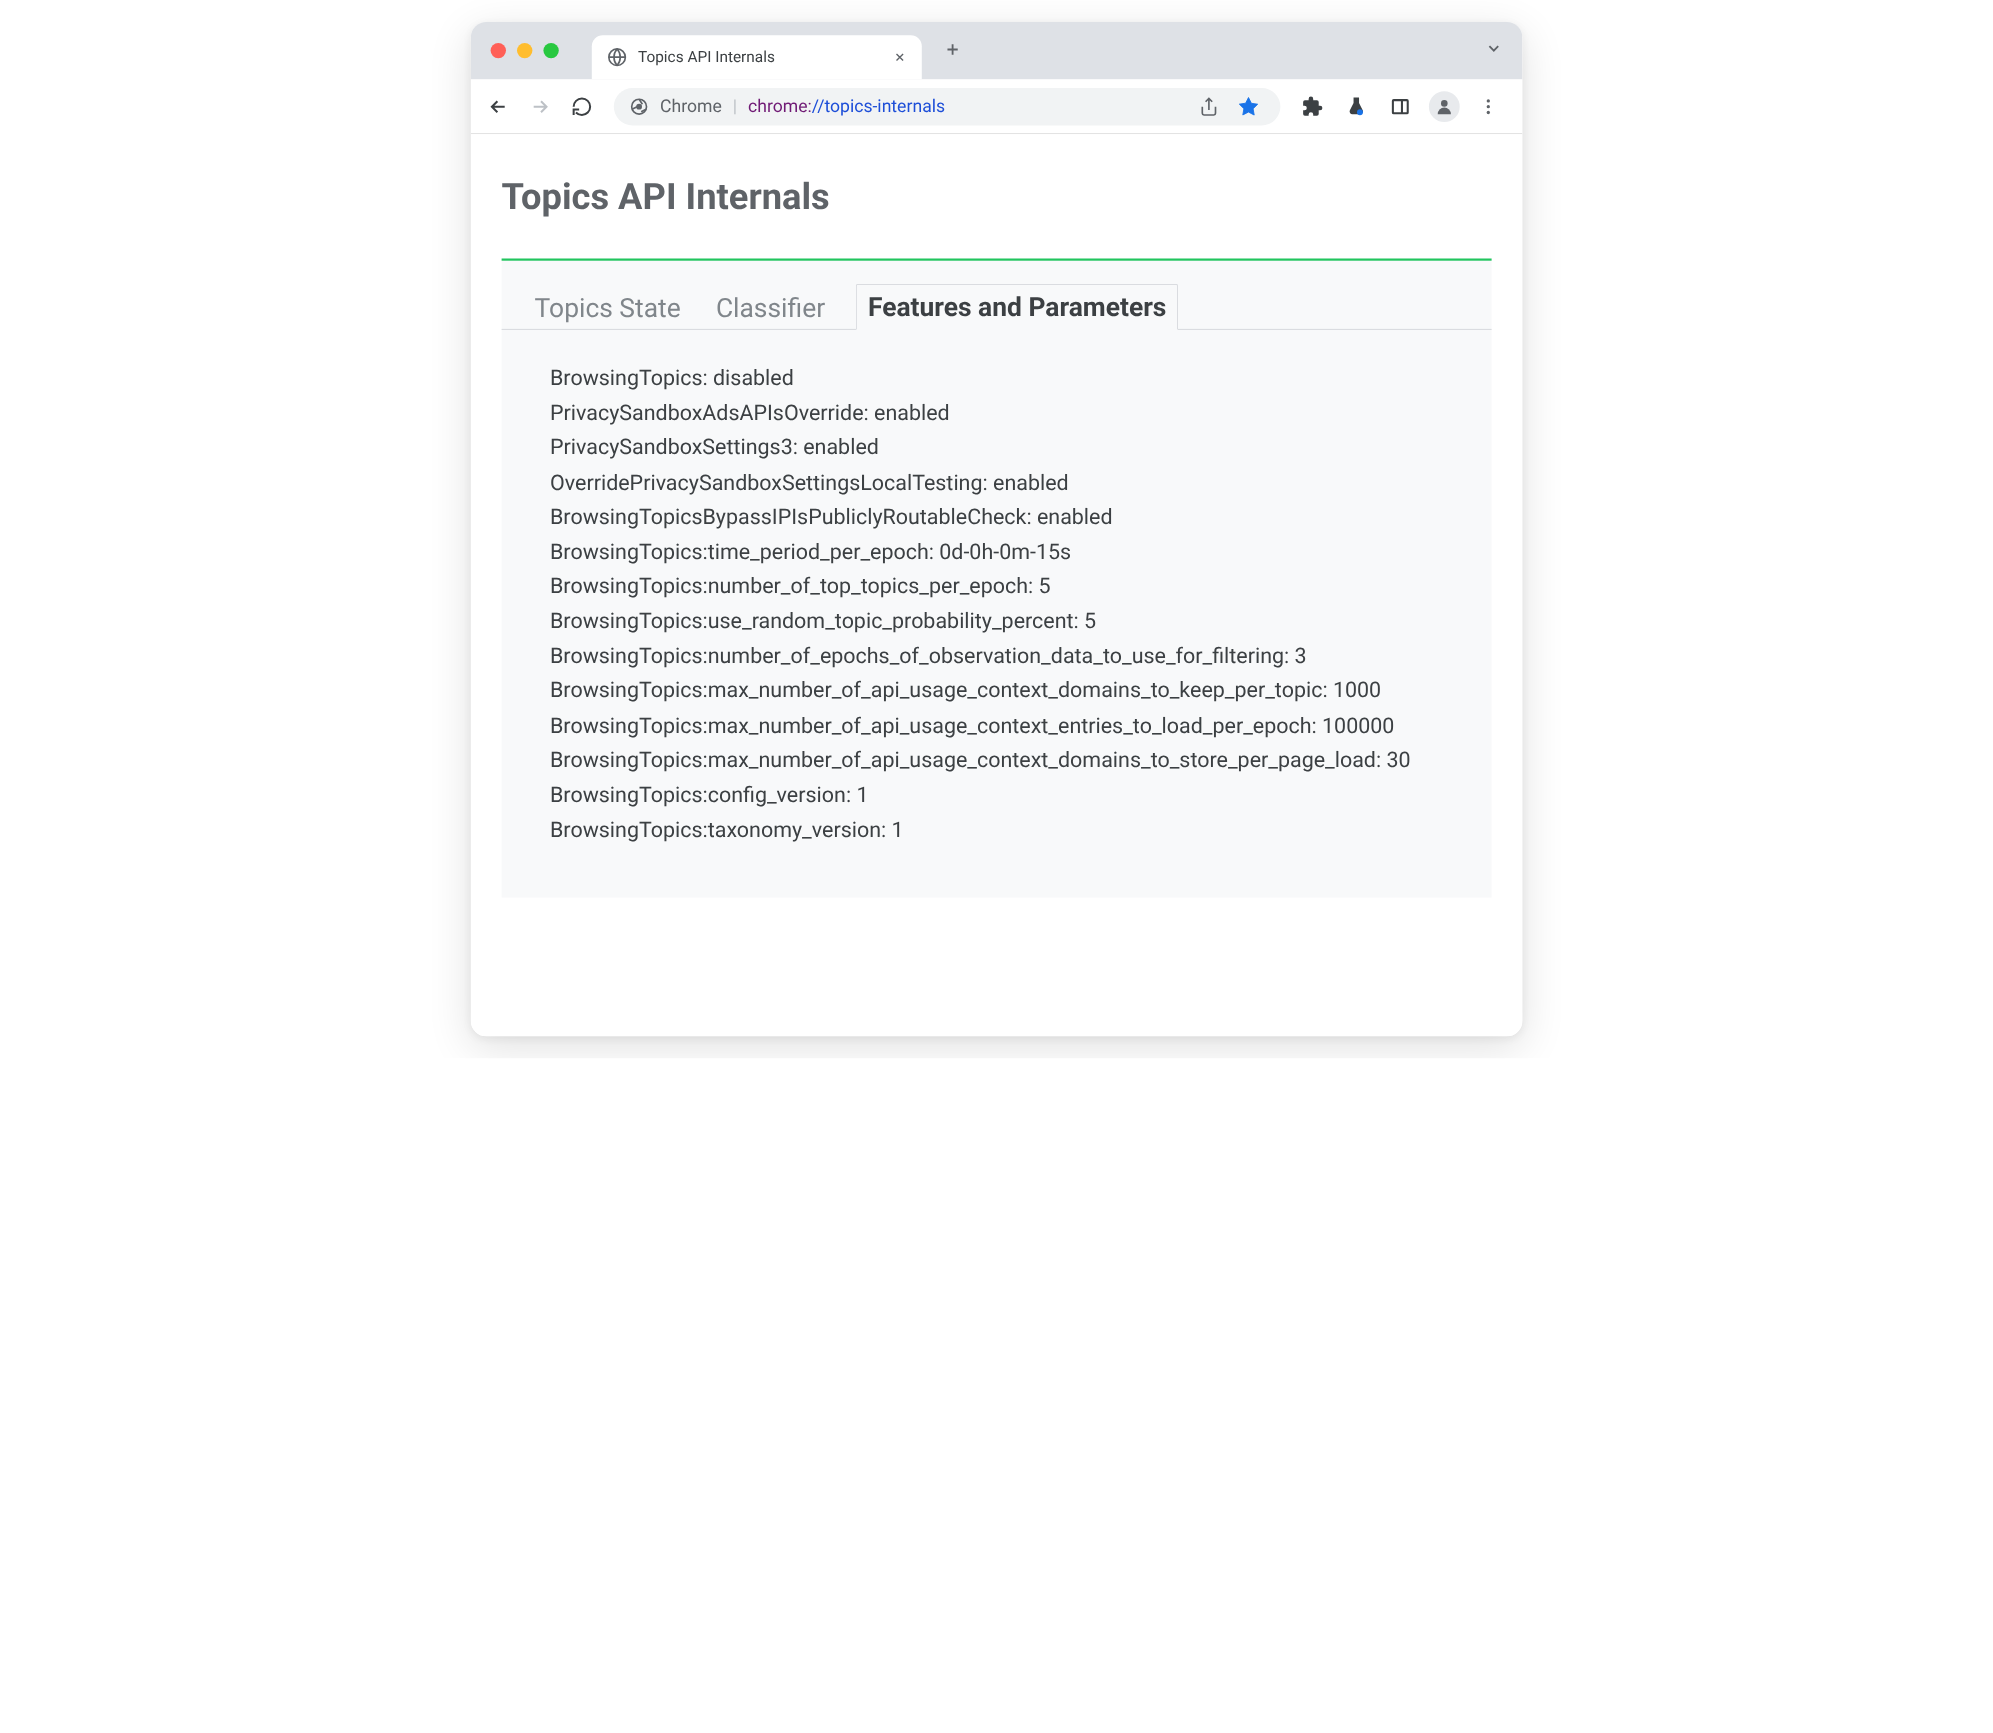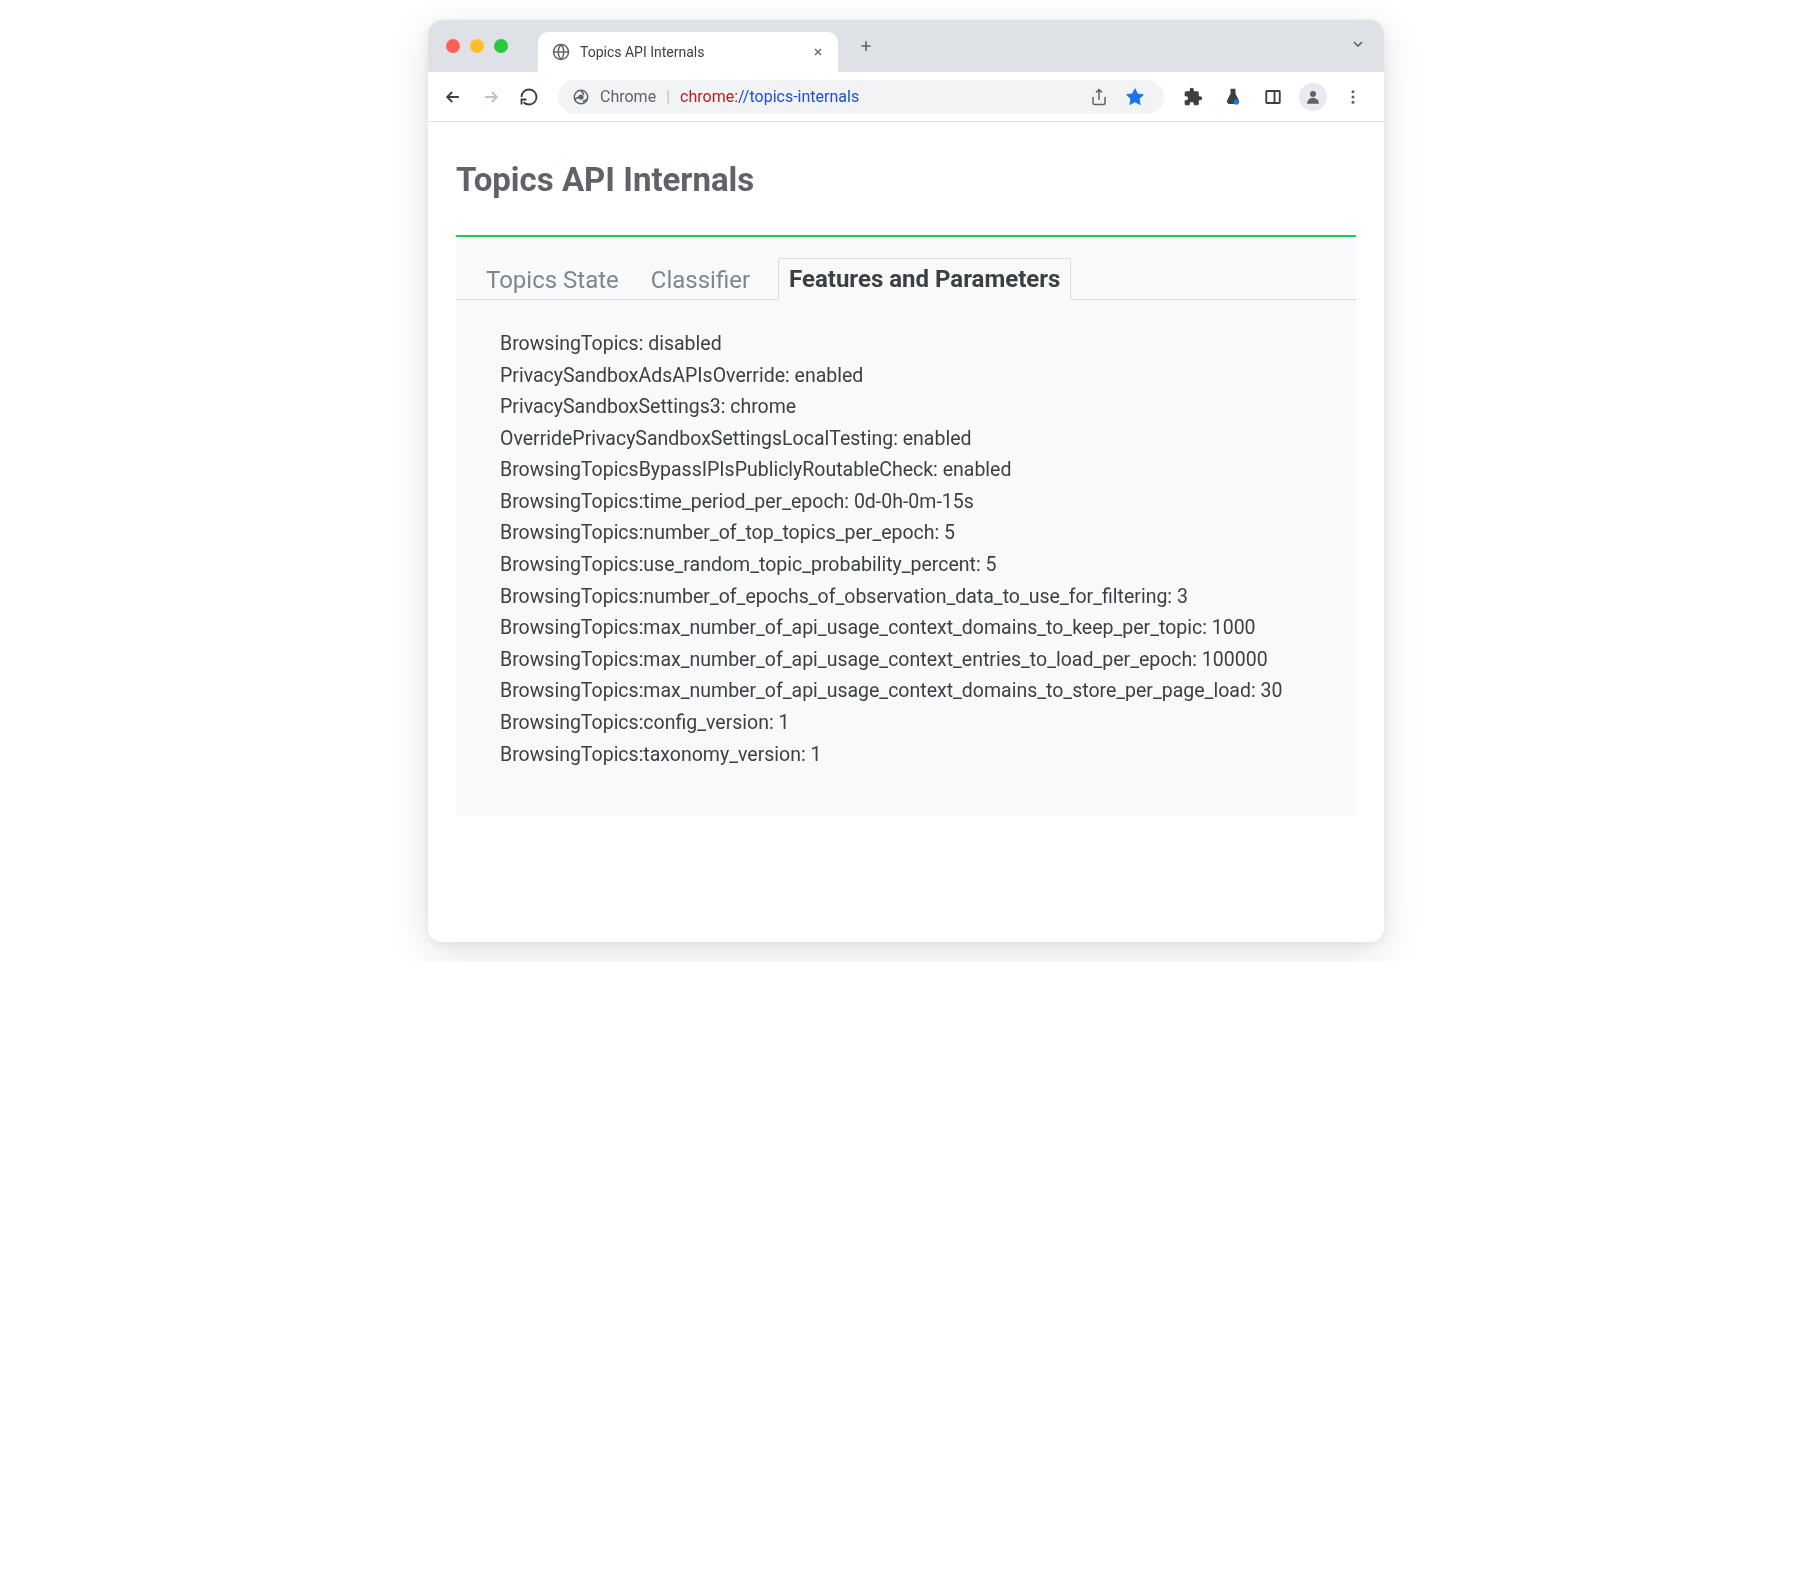--- a/index.html
+++ b/index.html
@@ -90,21 +90,21 @@
       padding: 0 14px;
       margin: 16px 8px;
       gap: 10px;
       color: #5f6368;
       font-size: 16px;
     }
     .omni-chrome-icon { width: 18px; height: 18px; }
     .omni-prefix { color: #5f6368; }
     .omni-sep { color: #bdc1c6; }
     .omni-url { color: #202124; }
-    .omni-url .proto, .omni-url .dimmed { color: #b91c1c; }
+    .omni-url .proto, .omni-url .dimmed { color: #701a75; }
     .omni-url .strong { color: #1d4ed8; }
     .omnibox .spacer { flex: 1; }
     .omni-right {
       display: flex;
       align-items: center;
       gap: 6px;
     }
     .omni-icon-btn {
       width: 30px; height: 30px;
       display: flex; align-items: center; justify-content: center;
@@ -305,21 +305,21 @@
     <div class="tab-panel">
       <div class="content-tabs">
         <div class="content-tab">Topics State</div>
         <div class="content-tab">Classifier</div>
         <div class="content-tab active">Features and Parameters</div>
       </div>
 
       <div class="features-list">
         <div class="feature-row">BrowsingTopics: disabled</div>
         <div class="feature-row">PrivacySandboxAdsAPIsOverride: enabled</div>
-        <div class="feature-row">PrivacySandboxSettings3: chrome</div>
+        <div class="feature-row">PrivacySandboxSettings3: enabled</div>
         <div class="feature-row">OverridePrivacySandboxSettingsLocalTesting: enabled</div>
         <div class="feature-row">BrowsingTopicsBypassIPIsPubliclyRoutableCheck: enabled</div>
         <div class="feature-row">BrowsingTopics:time_period_per_epoch: 0d-0h-0m-15s</div>
         <div class="feature-row">BrowsingTopics:number_of_top_topics_per_epoch: 5</div>
         <div class="feature-row">BrowsingTopics:use_random_topic_probability_percent: 5</div>
         <div class="feature-row">BrowsingTopics:number_of_epochs_of_observation_data_to_use_for_filtering: 3</div>
         <div class="feature-row">BrowsingTopics:max_number_of_api_usage_context_domains_to_keep_per_topic: 1000</div>
         <div class="feature-row">BrowsingTopics:max_number_of_api_usage_context_entries_to_load_per_epoch: 100000</div>
         <div class="feature-row">BrowsingTopics:max_number_of_api_usage_context_domains_to_store_per_page_load: 30</div>
         <div class="feature-row">BrowsingTopics:config_version: 1</div>

